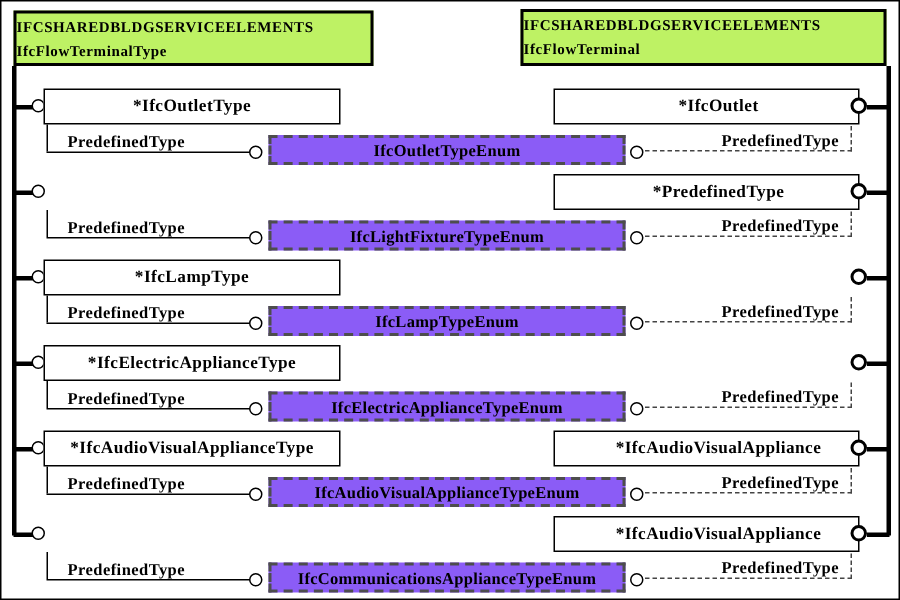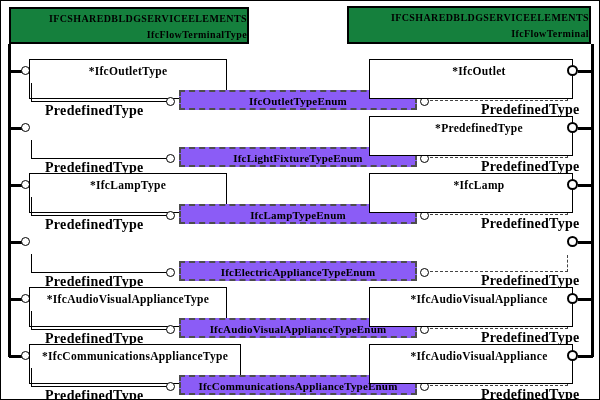--- a/index.html
+++ b/index.html
@@ -3,52 +3,51 @@
 <meta charset="utf-8">
 <style>
   html,body{margin:0;padding:0;background:#fff;}
   #stage{
     position:relative;width:600px;height:400px;background:#fff;
     font-family:"Liberation Serif","DejaVu Serif",serif;
     font-weight:bold;color:#000;overflow:hidden;
     border:1px solid #000;box-sizing:border-box;
   }
   .hdr{
-    position:absolute;border:2px solid #000;background:#15803d;
-    text-align:right;font-size:10px;line-height:1.55;padding-top:2px;
+    position:absolute;border:2px solid #000;background:#bef264;
+    text-align:left;font-size:10px;line-height:1.55;padding-top:2px;
     box-sizing:border-box;letter-spacing:0.4px;
   }
   #hdr-left{left:8px;top:6px;width:240px;height:37px;}
   #hdr-right{left:346px;top:5px;width:244px;height:38px;}
   .rail{position:absolute;background:#000;width:3px;}
   #rail-left{left:7px;top:43px;height:313px;}
   #rail-right{left:590px;top:43px;height:313px;}
   .row{position:absolute;left:0;width:600px;height:57px;}
   .row-0{top:58px}.row-1{top:115px}.row-2{top:172px}
   .row-3{top:229px}.row-4{top:286px}.row-5{top:343px}
   .box{
-    position:absolute;border:1.5px solid #000;background:#fff;height:40px;
+    position:absolute;border:1.5px solid #000;background:#fff;height:24px;
     line-height:22px;text-align:center;font-size:11.5px;letter-spacing:0.3px;
     box-sizing:border-box;white-space:nowrap;
   }
   .lbox{left:28px;top:0;min-width:198px;padding:0 12px;}
   .rbox{left:368px;top:0;width:204px;padding-left:16px;}
   .circle{
     position:absolute;width:7px;height:7px;border:1.5px solid #000;
     border-radius:50%;background:#fff;
   }
   .lrail-line{position:absolute;left:8px;top:11px;width:14px;height:3px;background:#000;}
   .lrail-circle{left:20px;top:7px;}
   .attr-v{position:absolute;left:30px;top:24px;width:1px;height:18px;background:#000;}
   .attr-h{position:absolute;left:30px;top:42px;width:137px;height:1px;background:#000;}
   .attr-circle{left:165px;top:38px;}
   .attr-label{
-    position:absolute;font-size:14px;letter-spacing:0.3px;line-height:10px;
+    position:absolute;font-size:11px;letter-spacing:0.3px;line-height:10px;
     white-space:nowrap;
-    margin-top:16px;
   }
   .attr-label.l{left:44px;top:31px;}
   .attr-label.r{left:480px;top:30px;}
   .enum{
     position:absolute;left:178px;top:31px;width:238px;height:20px;
     border:2px dashed #4d4d4d;background:#8b5cf6;text-align:center;
     line-height:18px;font-size:11px;letter-spacing:0.2px;box-sizing:border-box;
     white-space:nowrap;
   }
   .renum-circle{left:419px;top:38px;border-width:1.5px;}
@@ -140,31 +139,31 @@
       <div class="circle attr-circle"></div>
       <div class="attr-label l">PredefinedType</div>
 
       <div class="enum">IfcLampTypeEnum</div>
 
       <div class="circle renum-circle"></div>
       <div class="rattr-h"></div>
       <div class="rattr-v"></div>
       <div class="attr-label r">PredefinedType</div>
 
-      <div class="box rbox">
-        <span>*IfcLamp</span>
-      </div>
 
       <div class="circle rrail-circle"></div>
       <div class="rrail-line"></div>
     </div>
       <div class="row row-3">
       <div class="lrail-line"></div>
       <div class="circle lrail-circle"></div>
 
+      <div class="box lbox">
+        <span>*IfcElectricApplianceType</span>
+      </div>
 
       <div class="attr-v"></div>
       <div class="attr-h"></div>
       <div class="circle attr-circle"></div>
       <div class="attr-label l">PredefinedType</div>
 
       <div class="enum">IfcElectricApplianceTypeEnum</div>
 
       <div class="circle renum-circle"></div>
       <div class="rattr-h"></div>
@@ -199,23 +198,20 @@
         <span>*IfcAudioVisualAppliance</span>
       </div>
 
       <div class="circle rrail-circle"></div>
       <div class="rrail-line"></div>
     </div>
       <div class="row row-5">
       <div class="lrail-line"></div>
       <div class="circle lrail-circle"></div>
 
-      <div class="box lbox">
-        <span>*IfcCommunicationsApplianceType</span>
-      </div>
 
       <div class="attr-v"></div>
       <div class="attr-h"></div>
       <div class="circle attr-circle"></div>
       <div class="attr-label l">PredefinedType</div>
 
       <div class="enum">IfcCommunicationsApplianceTypeEnum</div>
 
       <div class="circle renum-circle"></div>
       <div class="rattr-h"></div>

